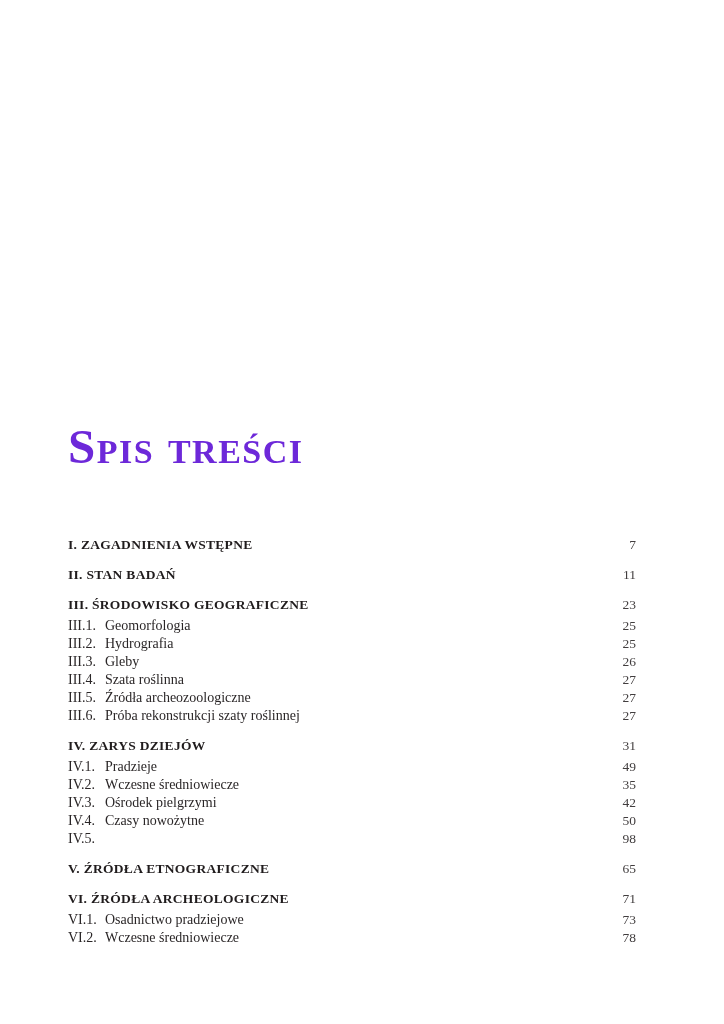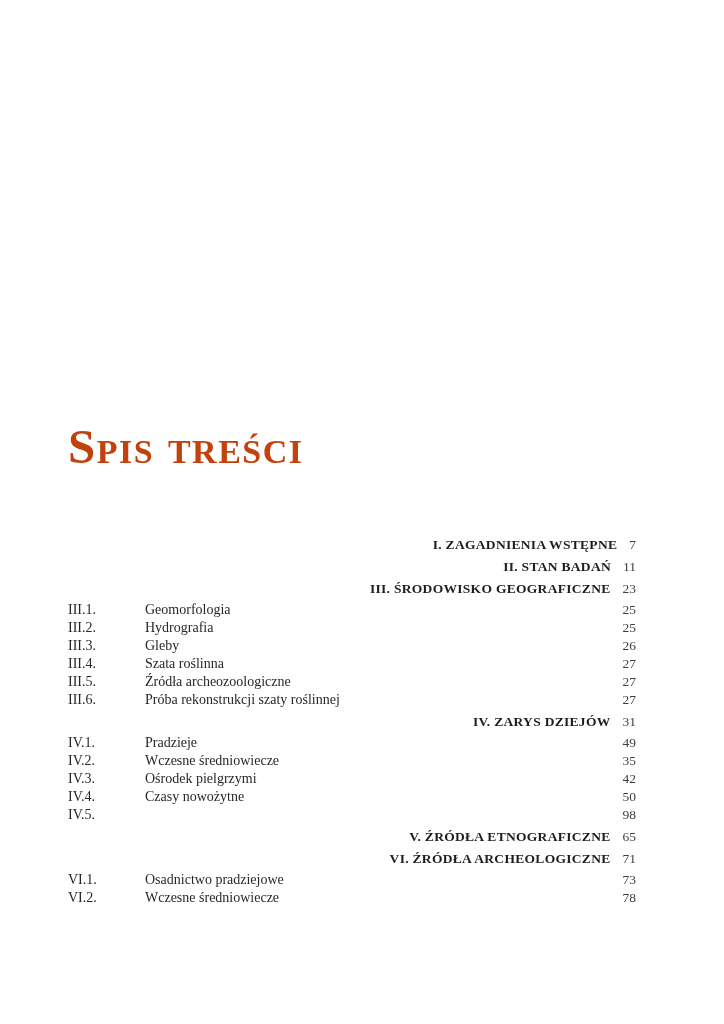--- a/index.html
+++ b/index.html
@@ -19,48 +19,46 @@
   .content {
     box-sizing: border-box;
     padding: 422px 88px 0 68px;
   }
   .doc-title {
     font-size: 49px;
     line-height: 1;
     font-weight: 700;
     font-variant: small-caps;
     letter-spacing: 1.5px;
-    color: #c2410c;
+    color: #6d28d9;
     margin: 0 0 65px 0;
   }
   .toc {
     width: 100%;
   }
   .section + .section {
-    margin-top: 4px;
+    margin-top: 12px;
   }
   .row {
     display: flex;
     align-items: baseline;
     line-height: 18px;
   }
   .header-row {
     font-weight: 700;
     font-size: 13.5px;
     letter-spacing: 0.3px;
     color: #201c1d;
-    text-align: right;
   }
   .sub-rows {
     margin-top: 3px;
   }
   .sub-row {
     font-size: 14px;
     color: #2a2627;
-    gap: 40px;
   }
   .entry-num {
     flex: 0 0 37px;
     width: 37px;
   }
   .entry-label {
     flex: 1 1 auto;
     white-space: nowrap;
     overflow: hidden;
   }

